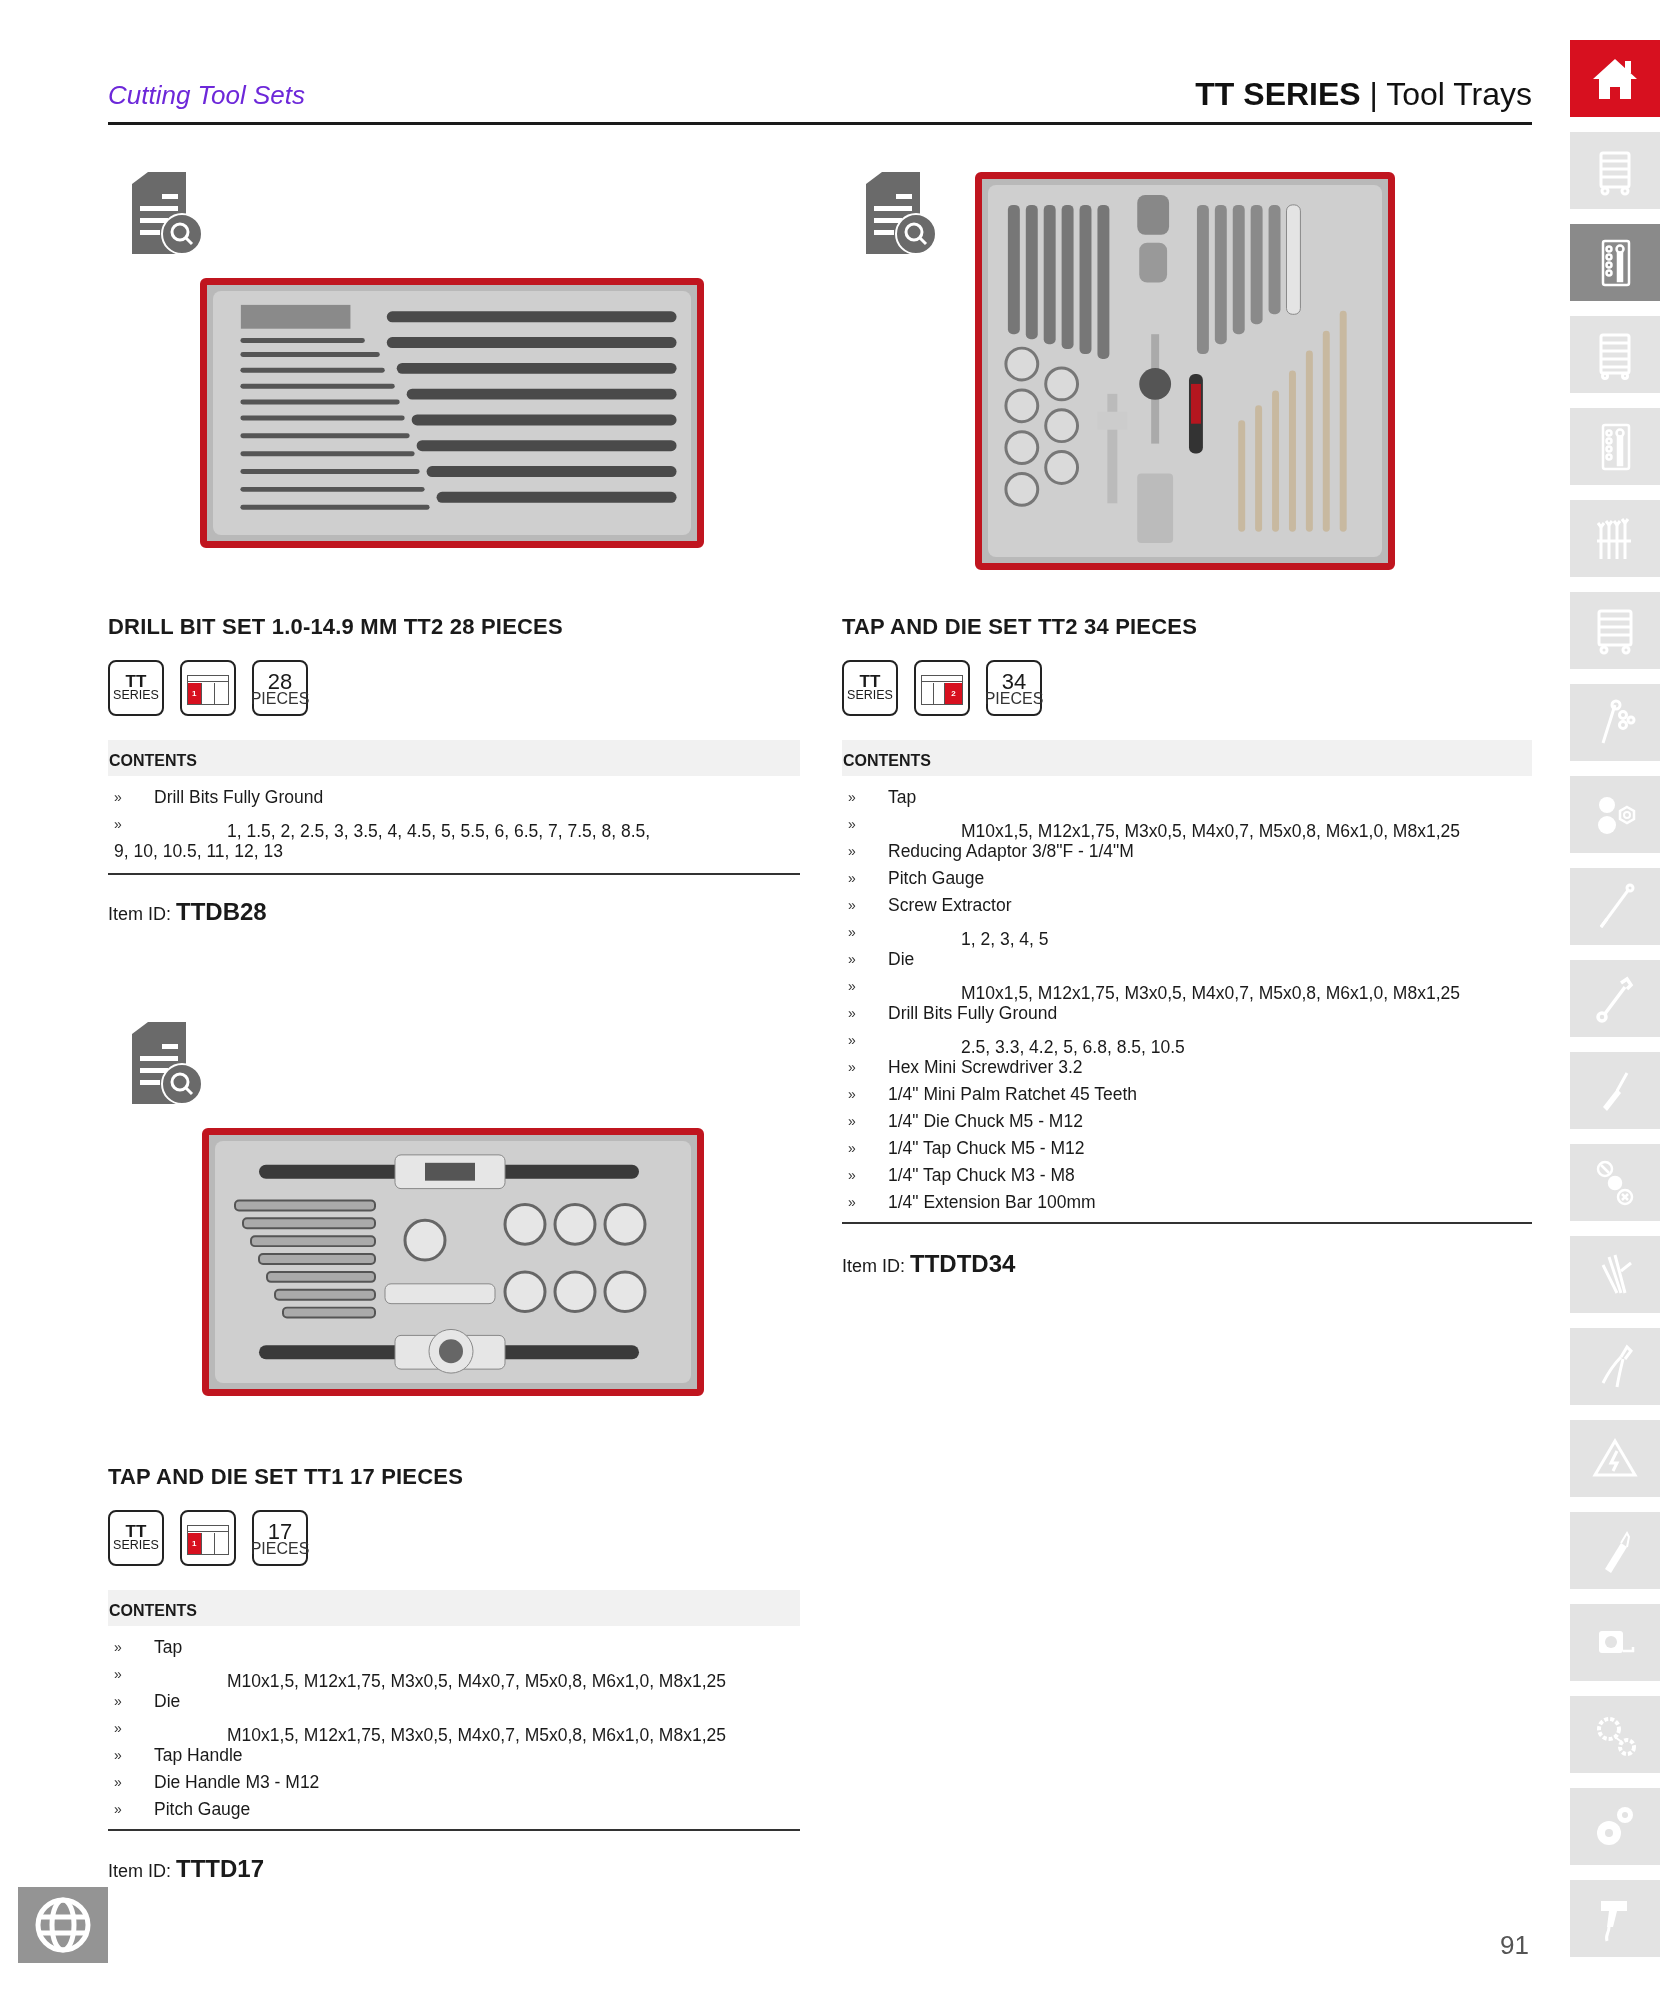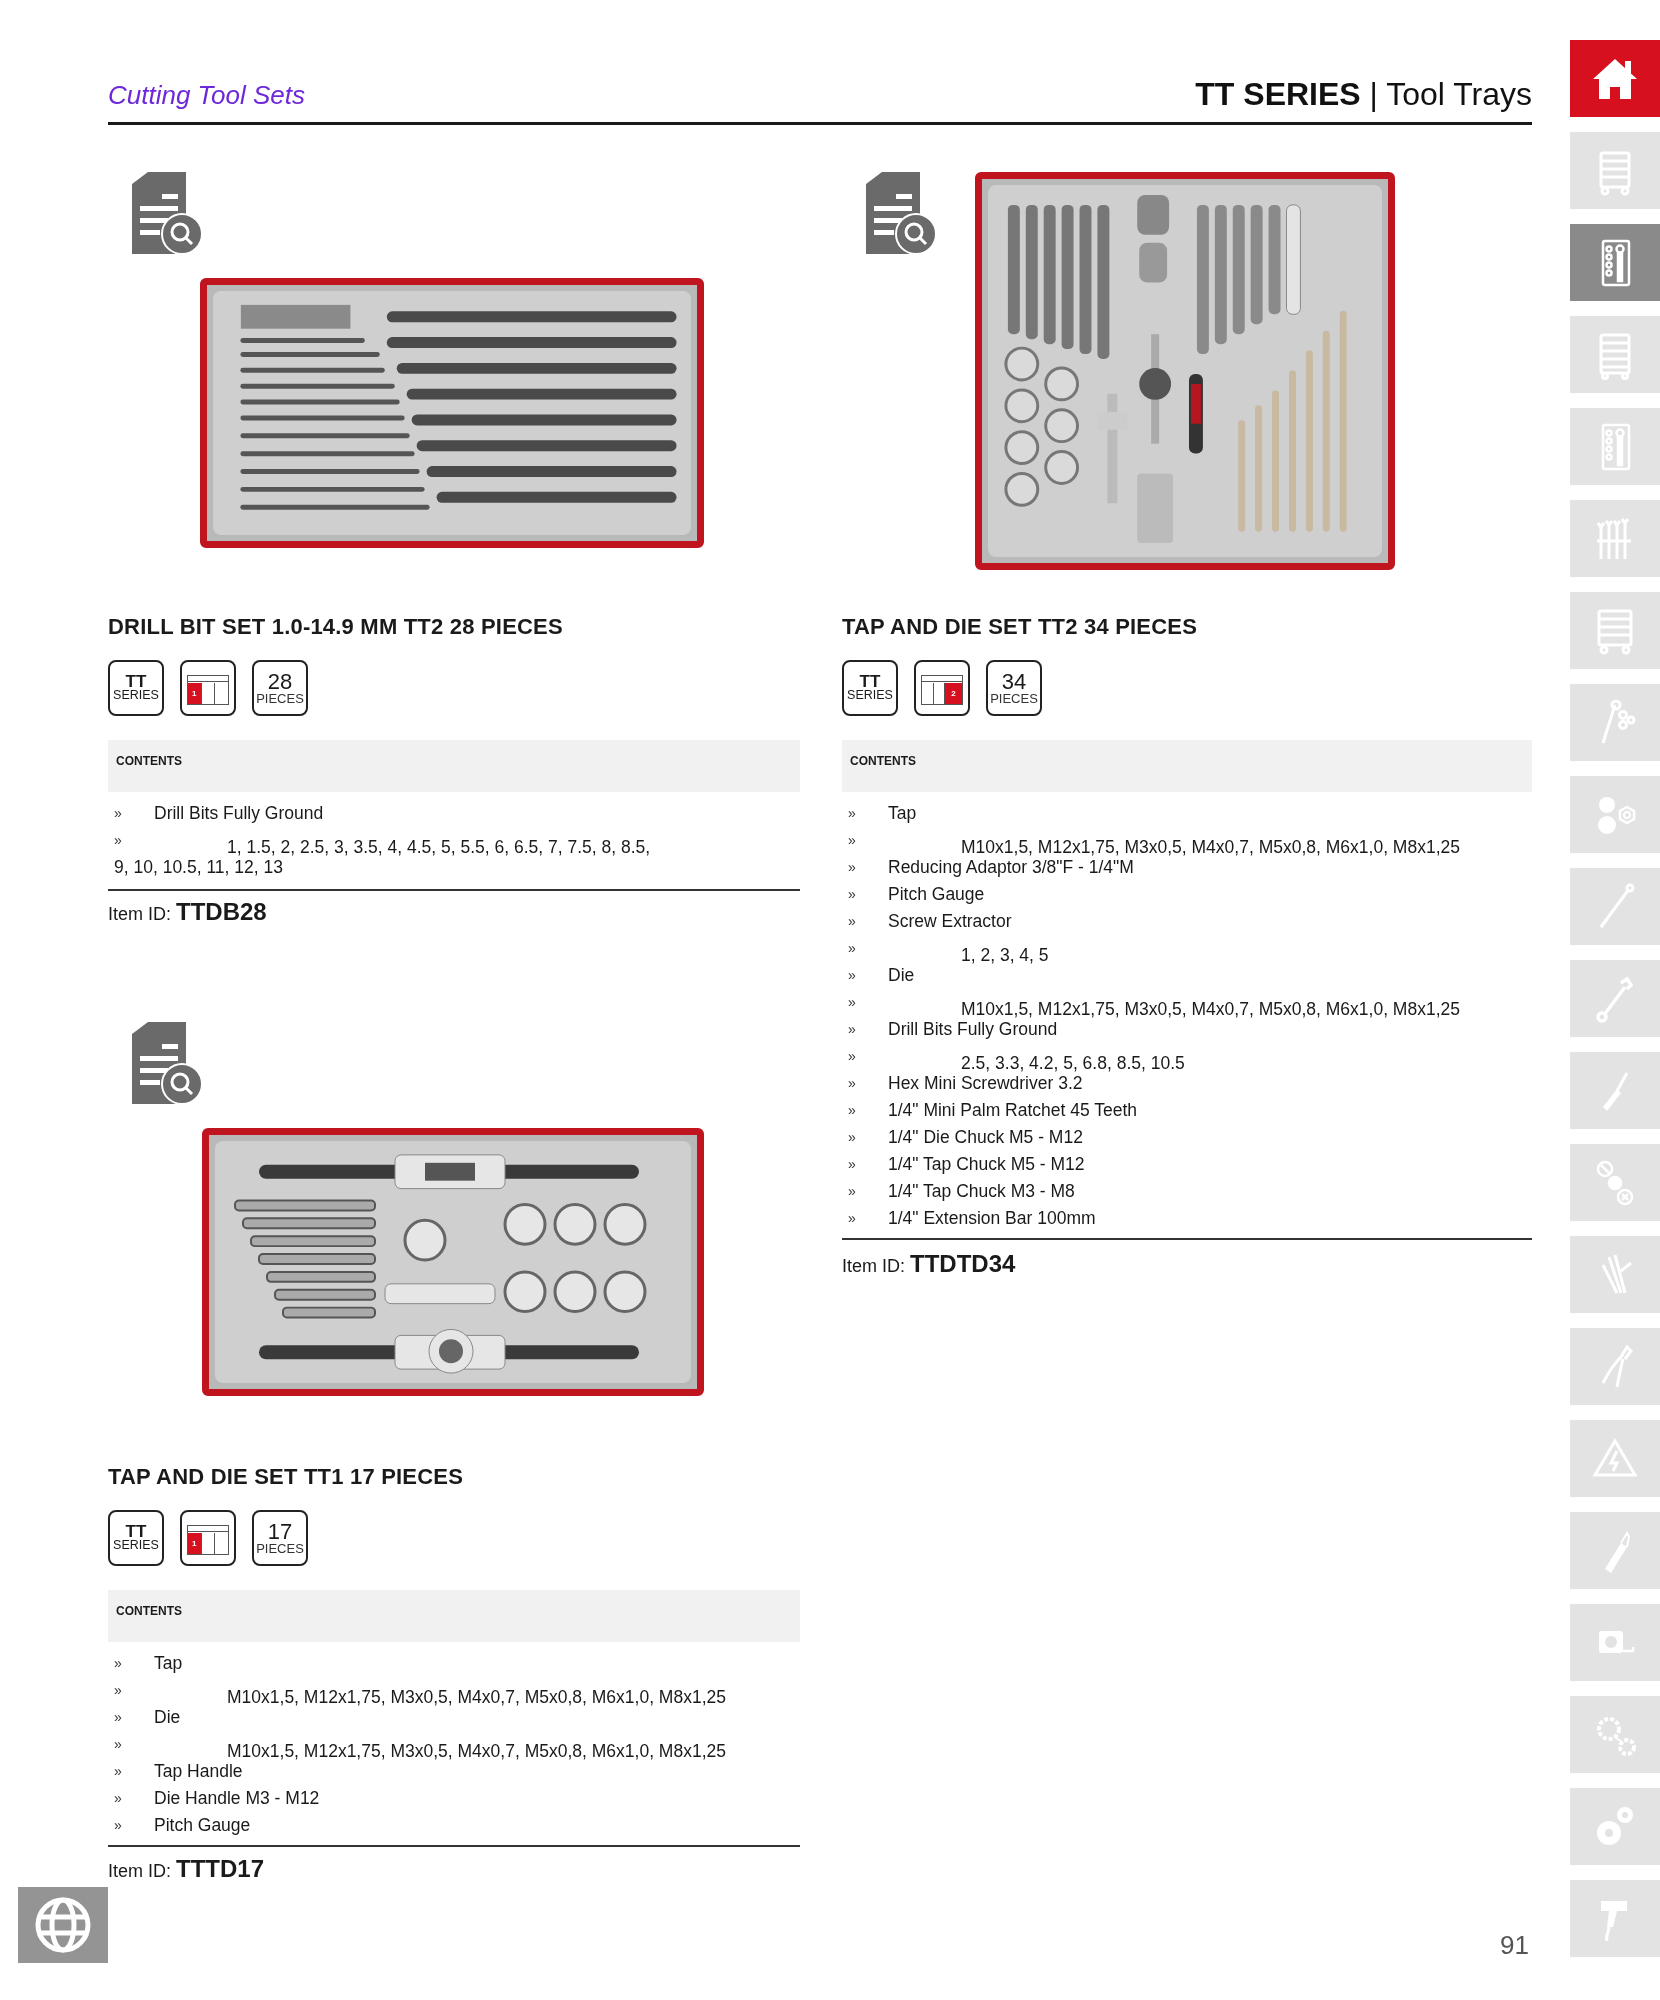--- a/index.html
+++ b/index.html
@@ -18,31 +18,31 @@
   .tile svg{width:56px;height:56px;}
 
   .doc-icon{width:88px;height:88px;}
   .tray{border:7px solid #c0151f;border-radius:6px;background:#b9b9b9;box-sizing:border-box;overflow:hidden;}
   .tray-inner{position:absolute;inset:6px;background:#cfcfcf;border-radius:8px;}
 
   .prod-title{font-size:22px;font-weight:700;letter-spacing:.2px;white-space:nowrap;}
   .badges{display:flex;gap:16px;}
   .badge{width:56px;height:56px;border:2.5px solid #222;border-radius:8px;box-sizing:border-box;display:flex;flex-direction:column;align-items:center;justify-content:center;background:#fff;}
   .badge .big{font-size:22px;font-weight:400;line-height:20px;}
-  .badge .small{font-size:13px;line-height:13px;color:#333;}
+  .badge .small{font-size:16px;line-height:13px;color:#333;}
   .badge .tt{font-size:17px;font-weight:700;line-height:15px;}
   .badge .ser{font-size:12.5px;line-height:13px;}
   .slotbox{width:40px;height:28px;border:1.5px solid #555;position:relative;margin-top:4px;}
   .slotbox .topbar{position:absolute;left:0;right:0;top:0;height:5px;border-bottom:1.5px solid #555;}
   .slotbox .cells{position:absolute;left:0;right:0;top:6.5px;bottom:0;display:flex;}
   .slotbox .cell{flex:1;border-right:1.5px solid #555;font-size:8px;color:#fff;font-weight:700;display:flex;align-items:center;justify-content:center;}
   .slotbox .cell:last-child{border-right:none;}
   .slotbox .cell.on{background:#d7101f;}
 
-  .contents-head{height:52px;background:#f1f1f1;font-size:12px;font-weight:700;padding-left:8px;box-sizing:border-box;line-height:42px;}
+  .contents-head{height:36px;background:#f1f1f1;font-size:16px;font-weight:700;padding-left:1px;box-sizing:border-box;line-height:42px;}
   .list{font-size:17.5px;}
   .li{height:27px;line-height:27px;display:flex;white-space:nowrap;}
   .li .bul{width:40px;padding-left:6px;font-size:14px;color:#333;}
   .li.sub .txt{padding-left:73px;margin-top:7px;}
   .wrapline{height:27px;line-height:27px;font-size:17.5px;padding-left:6px;}
   .rule{height:2px;background:#333;}
   .item-id{font-size:18px;white-space:nowrap;}
   .item-id b{font-size:24px;font-weight:700;}
 
   .globe{left:18px;top:1887px;width:90px;height:76px;background:#949494;display:flex;align-items:center;justify-content:center;}

